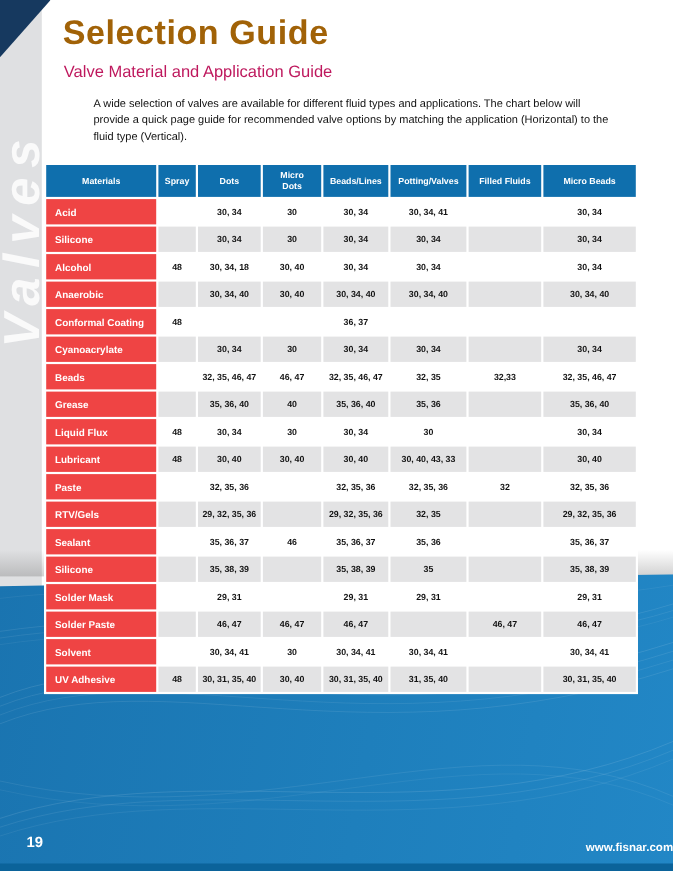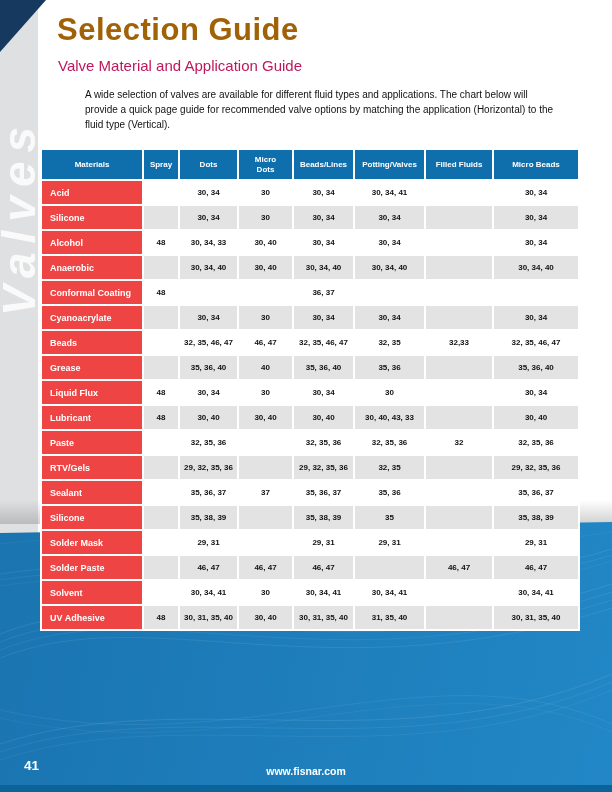--- a/index.html
+++ b/index.html
@@ -26,21 +26,21 @@
   
   .wave-field{position:absolute;left:0;top:514px;width:612px;height:278px;
         background:linear-gradient(100deg,#1a74b0 0%,#1e7fbc 55%,#2287c6 100%);
         clip-path:polygon(0 19px,100% 8px,100% 278px,0 278px);}
   .wave-field svg{position:absolute;left:0;top:0;}
   .shadow-strip{position:absolute;left:0;top:500px;width:612px;height:24px;
         background:linear-gradient(180deg,rgba(120,120,120,0) 0%,rgba(110,110,110,.32) 100%);}
   .bottom-strip{position:absolute;left:0;top:785px;width:612px;height:7px;background:#0b639a;}
 
   .page-number{position:absolute;left:24px;top:758px;font-size:13.5px;font-weight:bold;color:#fff;}
-  .footer-url{position:absolute;left:0;top:765px;width:612px;text-align:center;
+  .footer-url{position:absolute;left:0;top:765px;width:612px;text-align:right;
         font-size:10.5px;font-weight:bold;color:#fff;}
 
   
   .table-wrap{position:absolute;left:40px;top:148px;background:#ffffff;}
   table.guide{border-collapse:separate;border-spacing:2px;}
   table.guide th,table.guide td{margin:0;font-family:"Liberation Sans",sans-serif;}
   table.guide th{background:#0f6fad;color:#fff;font-size:8px;font-weight:bold;
         text-align:center;vertical-align:middle;height:29px;padding:0 2px;line-height:1.15;}
   td.material{background:#ef4444;color:#fff;font-size:9px;font-weight:bold;text-align:left;
         padding:0 0 0 8px;height:23px;vertical-align:middle;}
@@ -132,21 +132,21 @@
             <td class="data">30, 34</td>
             <td class="data">30</td>
             <td class="data">30, 34</td>
             <td class="data">30, 34</td>
             <td class="data"></td>
             <td class="data">30, 34</td>
           </tr>
           <tr>
             <td class="material">Alcohol</td>
             <td class="data">48</td>
-            <td class="data">30, 34, 33</td>
+            <td class="data">30, 34, 18</td>
             <td class="data">30, 40</td>
             <td class="data">30, 34</td>
             <td class="data">30, 34</td>
             <td class="data"></td>
             <td class="data">30, 34</td>
           </tr>
           <tr>
             <td class="material">Anaerobic</td>
             <td class="data"></td>
             <td class="data">30, 34, 40</td>
@@ -233,21 +233,21 @@
             <td class="data"></td>
             <td class="data">29, 32, 35, 36</td>
             <td class="data">32, 35</td>
             <td class="data"></td>
             <td class="data">29, 32, 35, 36</td>
           </tr>
           <tr>
             <td class="material">Sealant</td>
             <td class="data"></td>
             <td class="data">35, 36, 37</td>
-            <td class="data">37</td>
+            <td class="data">46</td>
             <td class="data">35, 36, 37</td>
             <td class="data">35, 36</td>
             <td class="data"></td>
             <td class="data">35, 36, 37</td>
           </tr>
           <tr>
             <td class="material">Silicone</td>
             <td class="data"></td>
             <td class="data">35, 38, 39</td>
             <td class="data"></td>
@@ -293,16 +293,16 @@
             <td class="data">30, 40</td>
             <td class="data">30, 31, 35, 40</td>
             <td class="data">31, 35, 40</td>
             <td class="data"></td>
             <td class="data">30, 31, 35, 40</td>
           </tr>
         </tbody>
     </table>
   </div>
 
-  <div class="page-number">41</div>
+  <div class="page-number">19</div>
   <div class="footer-url">www.fisnar.com</div>
 
 </div>
 
 </body></html>

